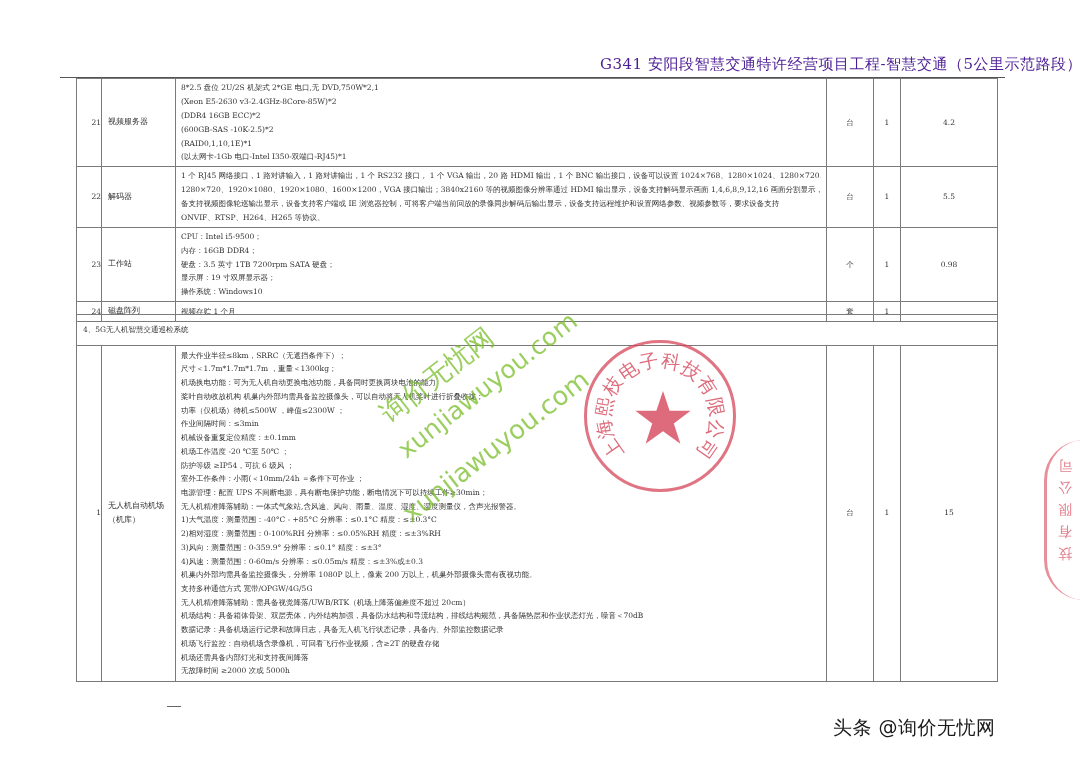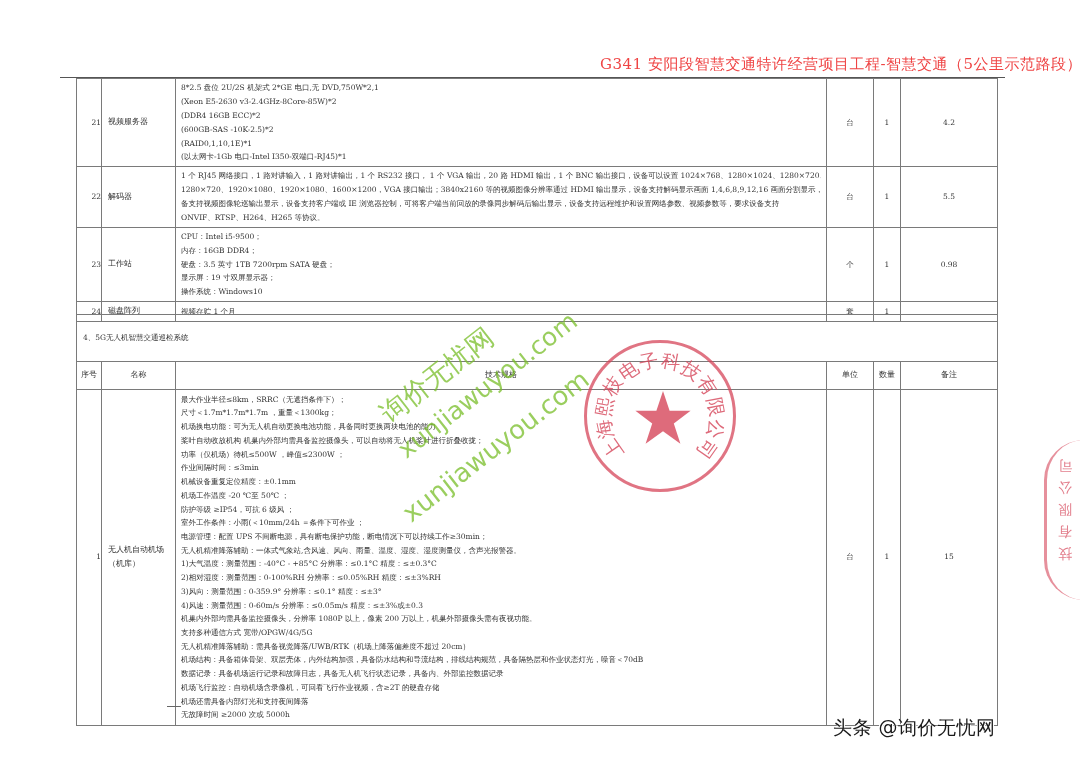--- a/index.html
+++ b/index.html
@@ -1,41 +1,41 @@
 <!DOCTYPE html>
 <html><head>
 <meta charset="utf-8">
 <style>
   * { box-sizing: border-box; margin: 0; padding: 0; }
   html, body { width: 1080px; height: 763px; background: #ffffff; overflow: hidden; }
   body { position: relative; font-family: "DejaVu Serif", "Liberation Serif", serif; color: #2a2a2a; }
 
   .page-header {
     position: absolute; left: 600px; top: 55px; width: 400px;
-    font-size: 15px; color: #ef4444; white-space: nowrap; letter-spacing: 0.5px;
+    font-size: 15px; color: #4c1d95; white-space: nowrap; letter-spacing: 0.5px;
   }
   .header-rule { position: absolute; left: 60px; top: 77px; width: 945px; height: 1px; background: #555; }
 
   table.spec {
     position: absolute; border-collapse: collapse; table-layout: fixed;
     font-size: 7.5px; line-height: 1.85; color: #333;
   }
   table.spec td, table.spec th {
     border: 1px solid #7a7a7a; vertical-align: middle; font-weight: normal;
   }
   .c-no { text-align: right; }
   .c-name { text-align: left; padding: 0 6px; font-size: 8px; }
   .c-spec { text-align: left; padding: 2px 5px; }
   .c-unit, .c-qty, .c-note { text-align: center; }
   .spec-line { display: block; white-space: nowrap; overflow: hidden; }
 
   #t1 { left: 76px; top: 78px; width: 921px; }
   #t2 { left: 76px; top: 314px; width: 921px; }
 
-  .section-title { text-align: left; padding: 16px 6px; font-weight: bold; font-size: 7.5px; height: 24px; }
+  .section-title { text-align: left; padding: 8px 6px; font-weight: bold; font-size: 7.5px; height: 24px; }
   .hdr-row th { height: 28px; font-size: 8px; }
   .hdr-no { line-height: 1.5; }
 
   .stamp {
     position: absolute; left: 584px; top: 340px; width: 152px; height: 152px;
     border: 3px solid rgba(214, 70, 90, 0.75); border-radius: 50%;
     pointer-events: none;
   }
   .stamp-text {
     position: absolute; left: 0; top: 0; width: 100%; height: 100%;
@@ -149,28 +149,20 @@
     <col style="width:25px">
       <col style="width:74px">
       <col style="width:651px">
       <col style="width:47px">
       <col style="width:27px">
       <col style="width:97px">
   </colgroup>
   <tbody>
     <tr>
       <td colspan="6" class="section-title">4、5G无人机智慧交通巡检系统</td>
-    </tr>
-    <tr class="hdr-row">
-      <th class="hdr-no">序号</th>
-      <th>名称</th>
-      <th>技术规格</th>
-      <th>单位</th>
-      <th>数量</th>
-      <th>备注</th>
     </tr>
     <tr style="height:336px">
       <td class="c-no">1</td>
       <td class="c-name">无人机自动机场（机库）</td>
       <td class="c-spec" style="line-height:1.83;">
         <span class="spec-line">最大作业半径≤8km，SRRC（无遮挡条件下）；</span>
         <span class="spec-line">尺寸＜1.7m*1.7m*1.7m ，重量＜1300kg；</span>
         <span class="spec-line">机场换电功能：可为无人机自动更换电池功能，具备同时更换两块电池的能力</span>
         <span class="spec-line">桨叶自动收放机构 机巢内外部均需具备监控摄像头，可以自动将无人机桨叶进行折叠收拢；</span>
         <span class="spec-line">功率（仅机场）待机≤500W ，峰值≤2300W ；</span>

